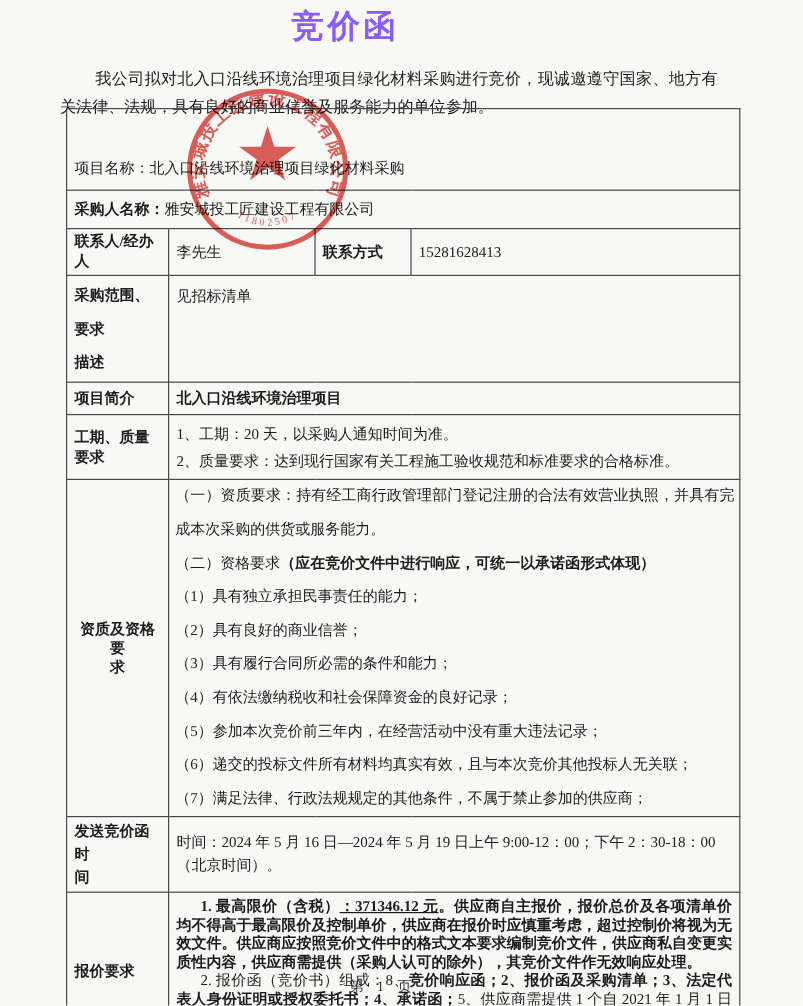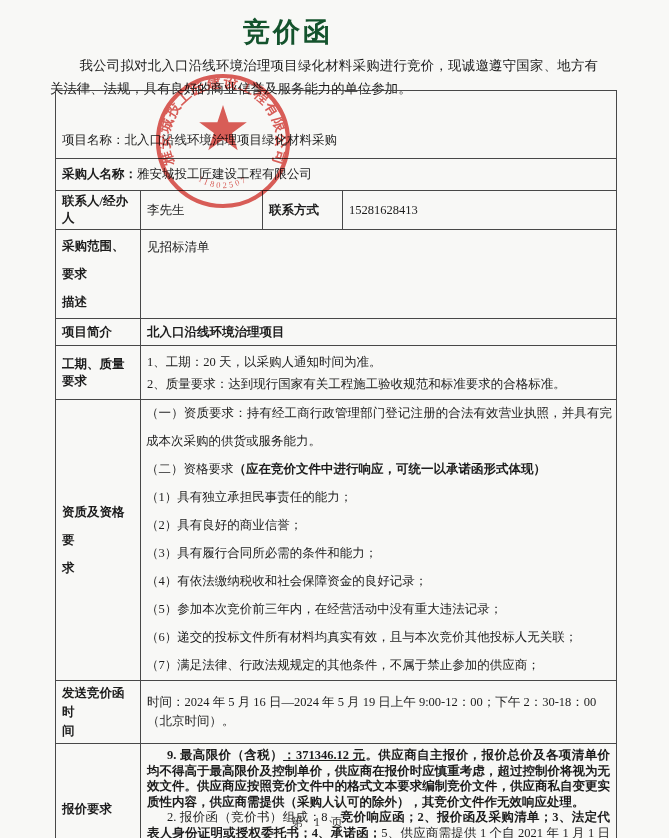--- a/index.html
+++ b/index.html
@@ -5,25 +5,25 @@
   html,body{margin:0;padding:0;}
   body{
     width:669px;height:838px;
     background:#f8f8f6;
     font-family:"Liberation Serif","DejaVu Serif",serif;
     color:#1c1c1c;
     position:relative;
     overflow:hidden;
   }
   .title{
-    position:absolute;top:14px;left:0;width:576px;
+    position:absolute;top:4px;left:0;width:576px;
     text-align:center;
     font-size:27px;font-weight:bold;letter-spacing:3px;
     font-family:"Liberation Sans","DejaVu Sans",sans-serif;
-    color:#14532d;
+    color:#8b5cf6;
   }
   .intro{
     position:absolute;top:41px;left:50px;width:548px;
     font-size:13.4px;line-height:23px;
     text-indent:2.2em;
     text-align:justify;
   }
   table.bid{
     position:absolute;top:90px;left:55px;width:561px;
     border-collapse:collapse;table-layout:fixed;
@@ -39,21 +39,21 @@
   }
   .lab{font-weight:bold;white-space:pre-line;}
   .r1td{height:56px;vertical-align:bottom;padding-bottom:9px;}
   .r2td{height:27px;}
   .r3td{height:21px;}
   .r4td{height:22px;}
   .r5lab{height:53px;line-height:28px;}
   .r5val{vertical-align:top;padding-top:9px;}
   .r6lab{height:49px;}
   .r6val{line-height:22px;}
-  .r7lab{height:276px;line-height:28px;}
+  .r7lab{height:276px;text-align:center;line-height:16px;}
   .r7val{line-height:27.9px;padding:0 4px 0 5px;vertical-align:middle;}
   .r8lab{height:35px;line-height:19px;vertical-align:top;padding-top:3px;}
   .r8val{line-height:19px;}
   .r9lab{height:120px;}
   .r9val{vertical-align:top;padding-top:4px;}
   .r9val .para{line-height:15.6px;text-indent:1.6em;text-align:justify;}
   .b{font-weight:bold;}
   .u{text-decoration:underline;}
   .qline{text-align:justify;}
   .stamp{
@@ -137,21 +137,21 @@
 
   <tr>
     <td class="lab r8lab">发送竞价函时
 间</td>
     <td colspan="3" class="r8val">时间：2024 年 5 月 16 日—2024 年 5 月 19 日上午 9:00-12：00；下午 2：30-18：00（北京时间）。</td>
   </tr>
 
   <tr>
     <td class="lab r9lab">报价要求</td>
     <td colspan="3" class="r9val">
-      <div class="para"><span class="b">9. 最高限价（含税）</span><span class="b u">：371346.12 元</span><span class="b">。供应商自主报价，报价总价及各项清单价均不得高于最高限价及控制单价，供应商在报价时应慎重考虑，超过控制价将视为无效文件。供应商应按照竞价文件中的格式文本要求编制竞价文件，供应商私自变更实质性内容，供应商需提供（采购人认可的除外），其竞价文件作无效响应处理。</span></div>
+      <div class="para"><span class="b">1. 最高限价（含税）</span><span class="b u">：371346.12 元</span><span class="b">。供应商自主报价，报价总价及各项清单价均不得高于最高限价及控制单价，供应商在报价时应慎重考虑，超过控制价将视为无效文件。供应商应按照竞价文件中的格式文本要求编制竞价文件，供应商私自变更实质性内容，供应商需提供（采购人认可的除外），其竞价文件作无效响应处理。</span></div>
       <div class="para"><span>2. 报价函（竞价书）组成：8、</span><span class="b">竞价响应函；2、报价函及采购清单；3、法定代表人身份证明或授权委托书；4、承诺函；</span><span>5、供应商需提供 1 个自 2021 年 1 月 1 日以来至今（含 2021 年 1 月 1 日，以签订合同时间为准）签订的绿化材料采购业绩（须提供合同）；</span></div>
     </td>
   </tr>
 </tbody>
   </table>
 
 <svg class="stamp" viewBox="0 0 150 150" xmlns="http://www.w3.org/2000/svg">
   <defs>
     <path id="arcTop" d="M 30.8,106 A 54,54 0 1 1 119.2,106" fill="none"></path>
     <path id="arcBottom" d="M 48,113.5 A 47,47 0 0 0 102,113.5" fill="none"></path>

